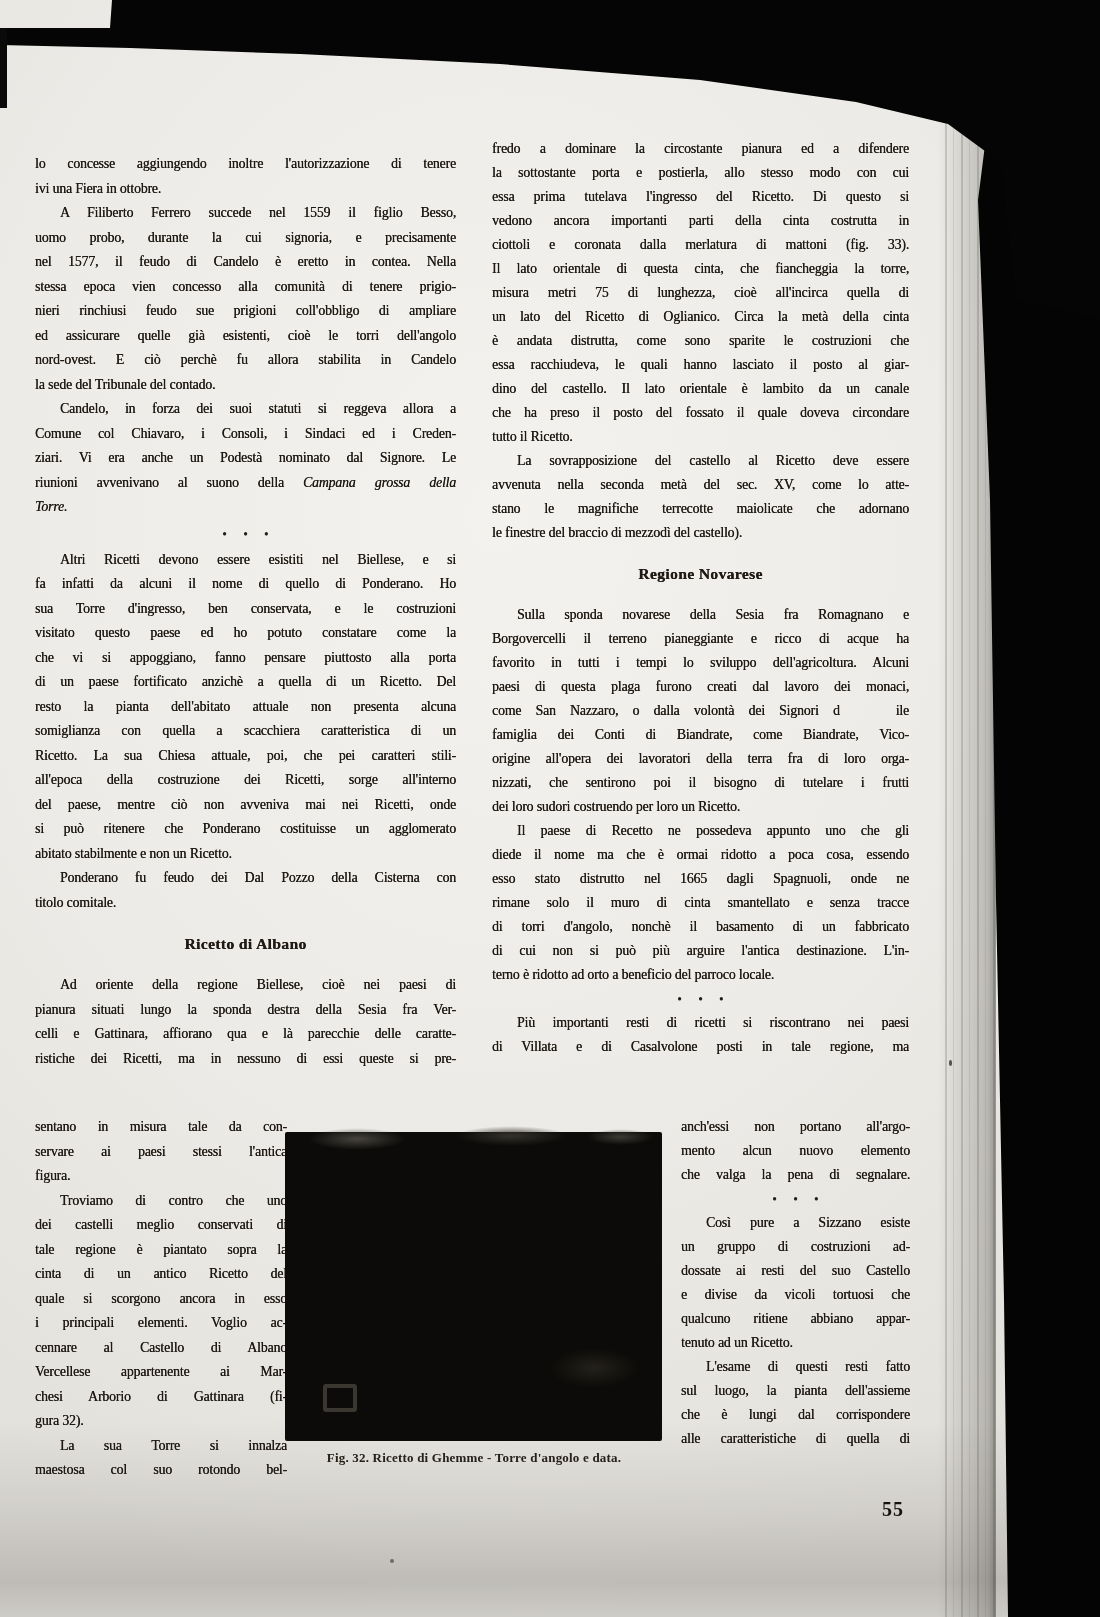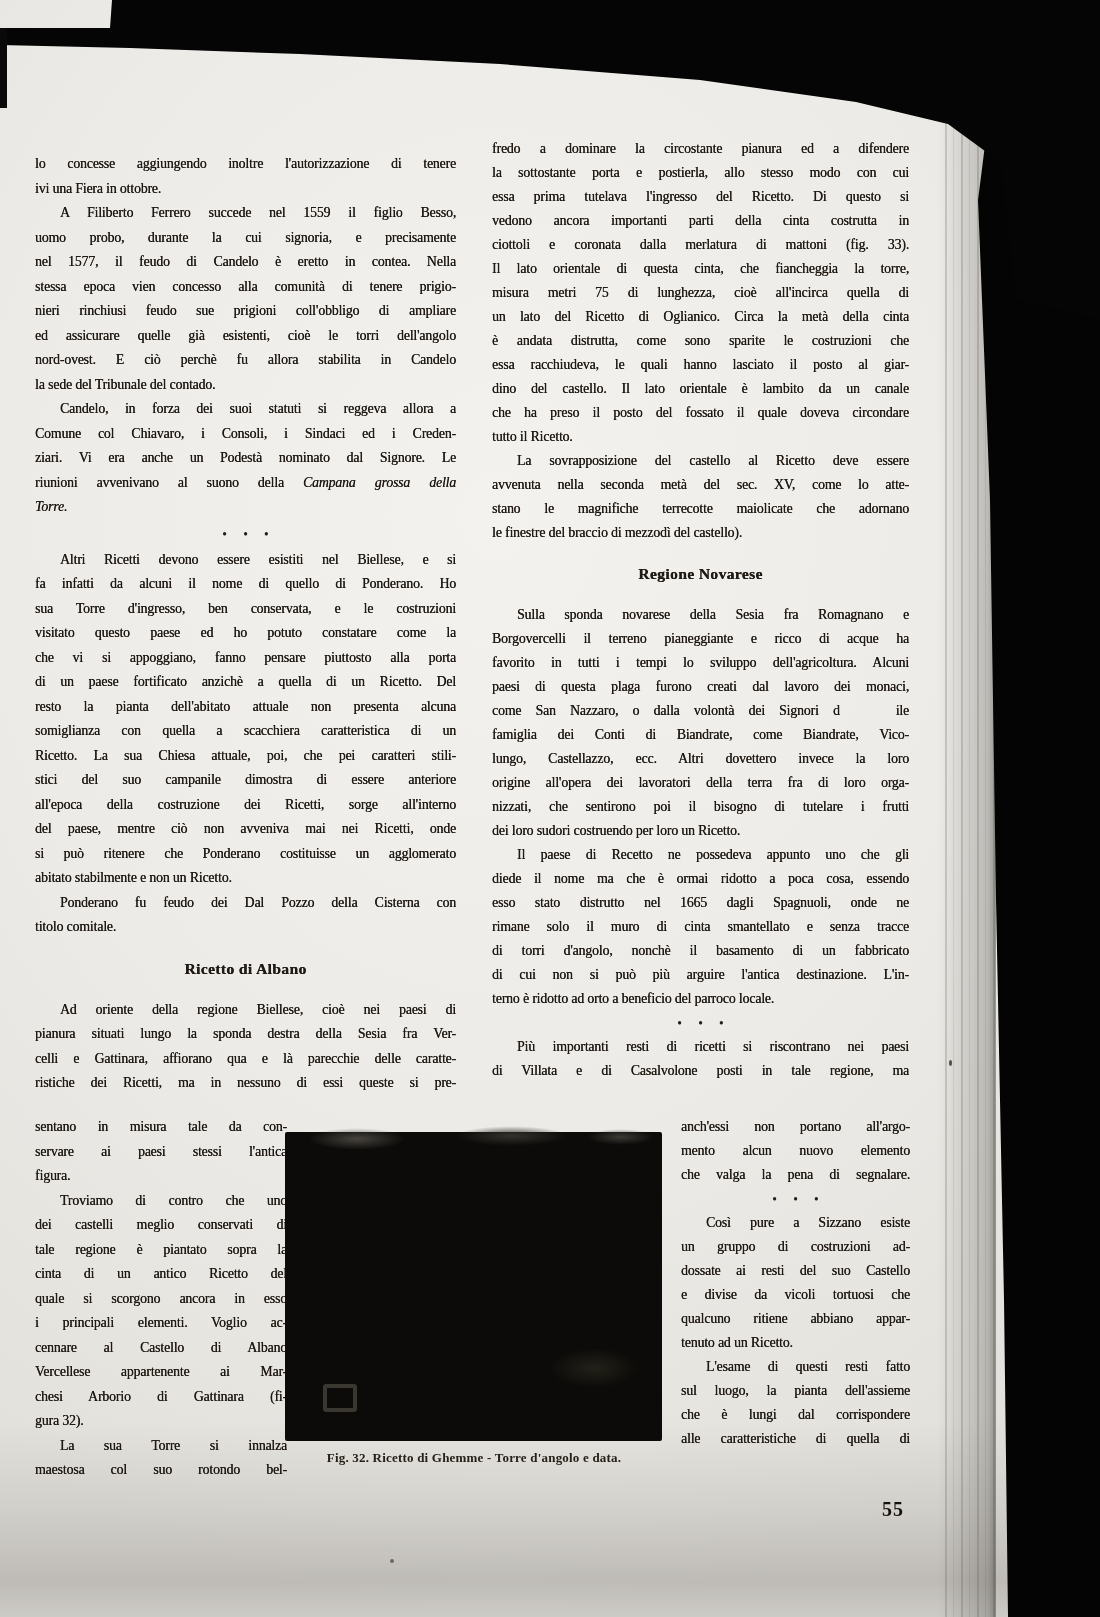--- a/index.html
+++ b/index.html
@@ -121,21 +121,20 @@
       <div class="para indent">
         <div class="line">Altri Ricetti devono essere esistiti nel Biellese, e si</div>
         <div class="line">fa infatti da alcuni il nome di quello di Ponderano. Ho</div>
         <div class="line">sua Torre d'ingresso, ben conservata, e le costruzioni</div>
         <div class="line">visitato questo paese ed ho potuto constatare come la</div>
         <div class="line">che vi si appoggiano, fanno pensare piuttosto alla porta</div>
         <div class="line">di un paese fortificato anzichè a quella di un Ricetto. Del</div>
         <div class="line">resto la pianta dell'abitato attuale non presenta alcuna</div>
         <div class="line">somiglianza con quella a scacchiera caratteristica di un</div>
         <div class="line">Ricetto. La sua Chiesa attuale, poi, che pei caratteri stili-</div>
-        <div class="line">stici del suo campanile dimostra di essere anteriore</div>
         <div class="line">all'epoca della costruzione dei Ricetti, sorge all'interno</div>
         <div class="line">del paese, mentre ciò non avveniva mai nei Ricetti, onde</div>
         <div class="line">si può ritenere che Ponderano costituisse un agglomerato</div>
         <div class="line end">abitato stabilmente e non un Ricetto.</div>
       </div>
       <div class="para indent">
         <div class="line">Ponderano fu feudo dei Dal Pozzo della Cisterna con</div>
         <div class="line end">titolo comitale.</div>
       </div>
       <div class="heading">Ricetto di Albano</div>
@@ -192,21 +191,20 @@
         <div class="line end">le finestre del braccio di mezzodì del castello).</div>
       </div>
       <div class="heading">Regione Novarese</div>
       <div class="para indent">
         <div class="line">Sulla sponda novarese della Sesia fra Romagnano e</div>
         <div class="line">Borgovercelli il terreno pianeggiante e ricco di acque ha</div>
         <div class="line">favorito in tutti i tempi lo sviluppo dell'agricoltura. Alcuni</div>
         <div class="line">paesi di questa plaga furono creati dal lavoro dei monaci,</div>
         <div class="line">come San Nazzaro, o dalla volontà dei Signori d<span class="gap"></span>ile</div>
         <div class="line">famiglia dei Conti di Biandrate, come Biandrate, Vico-</div>
-        <div class="line">lungo, Castellazzo, ecc. Altri dovettero invece la loro</div>
         <div class="line">origine all'opera dei lavoratori della terra fra di loro orga-</div>
         <div class="line">nizzati, che sentirono poi il bisogno di tutelare i frutti</div>
         <div class="line end">dei loro sudori costruendo per loro un Ricetto.</div>
       </div>
       <div class="para indent">
         <div class="line">Il paese di Recetto ne possedeva appunto uno che gli</div>
         <div class="line">diede il nome ma che è ormai ridotto a poca cosa, essendo</div>
         <div class="line">esso stato distrutto nel 1665 dagli Spagnuoli, onde ne</div>
         <div class="line">rimane solo il muro di cinta smantellato e senza tracce</div>
         <div class="line">di torri d'angolo, nonchè il basamento di un fabbricato</div>

